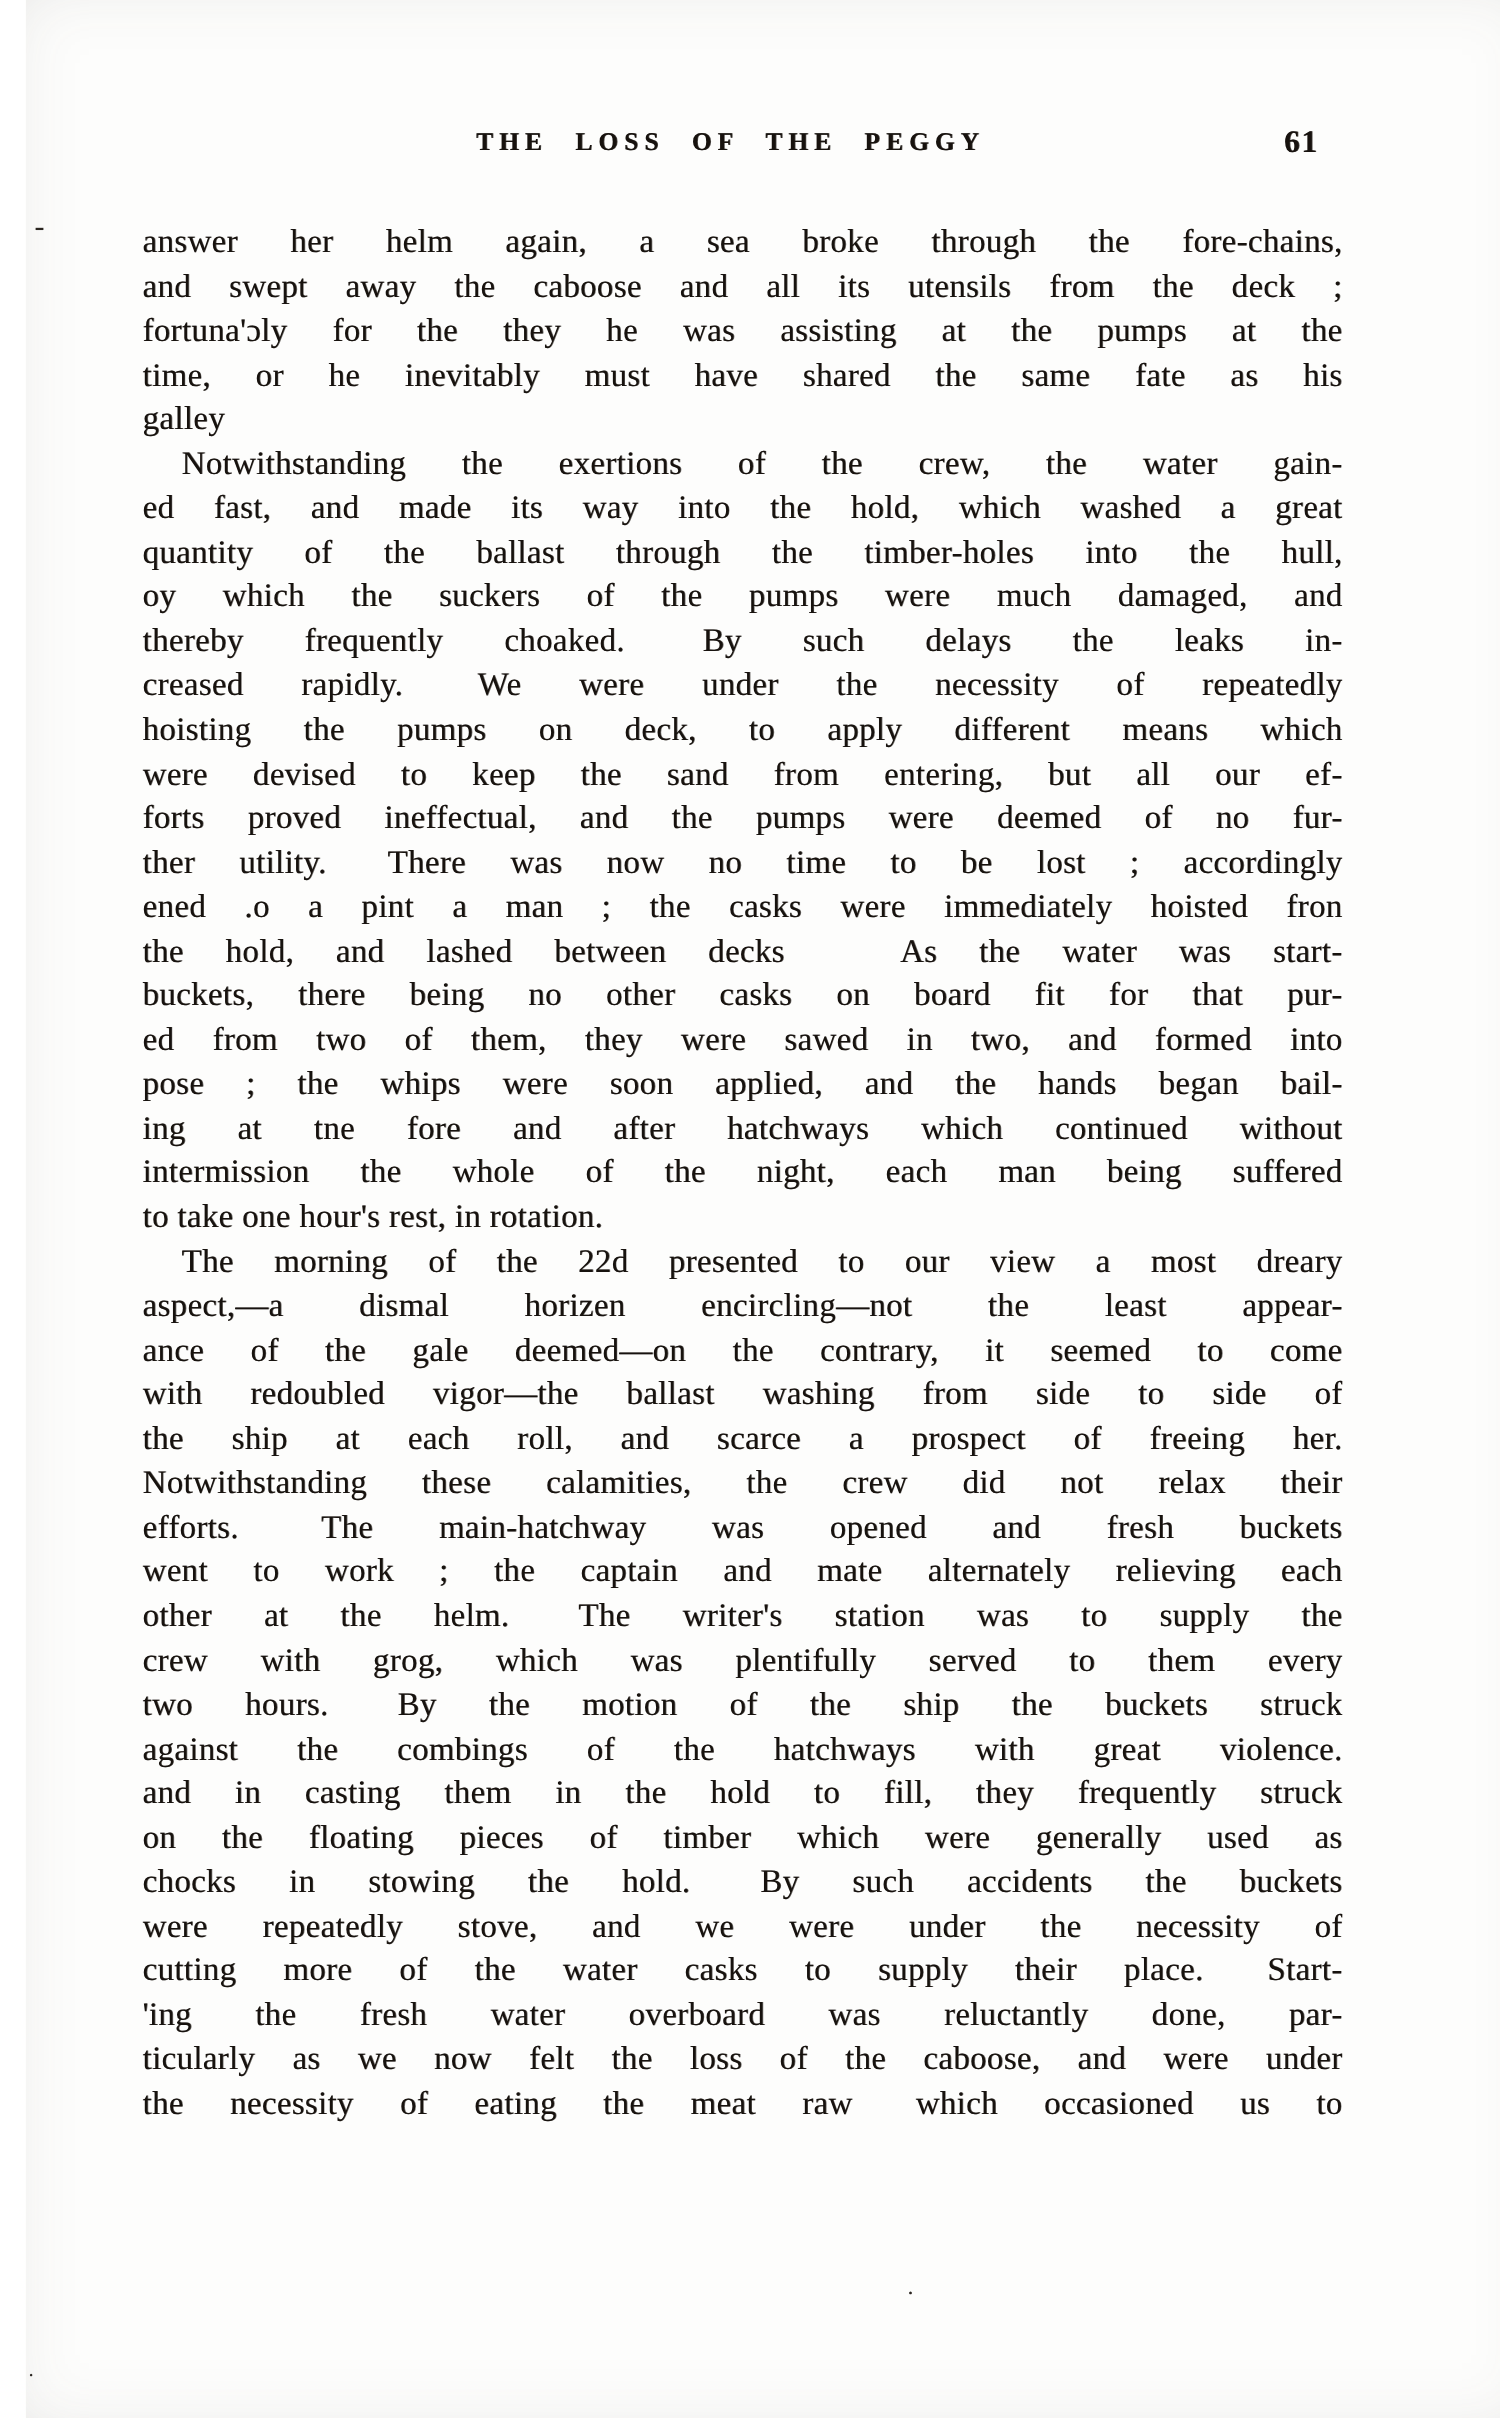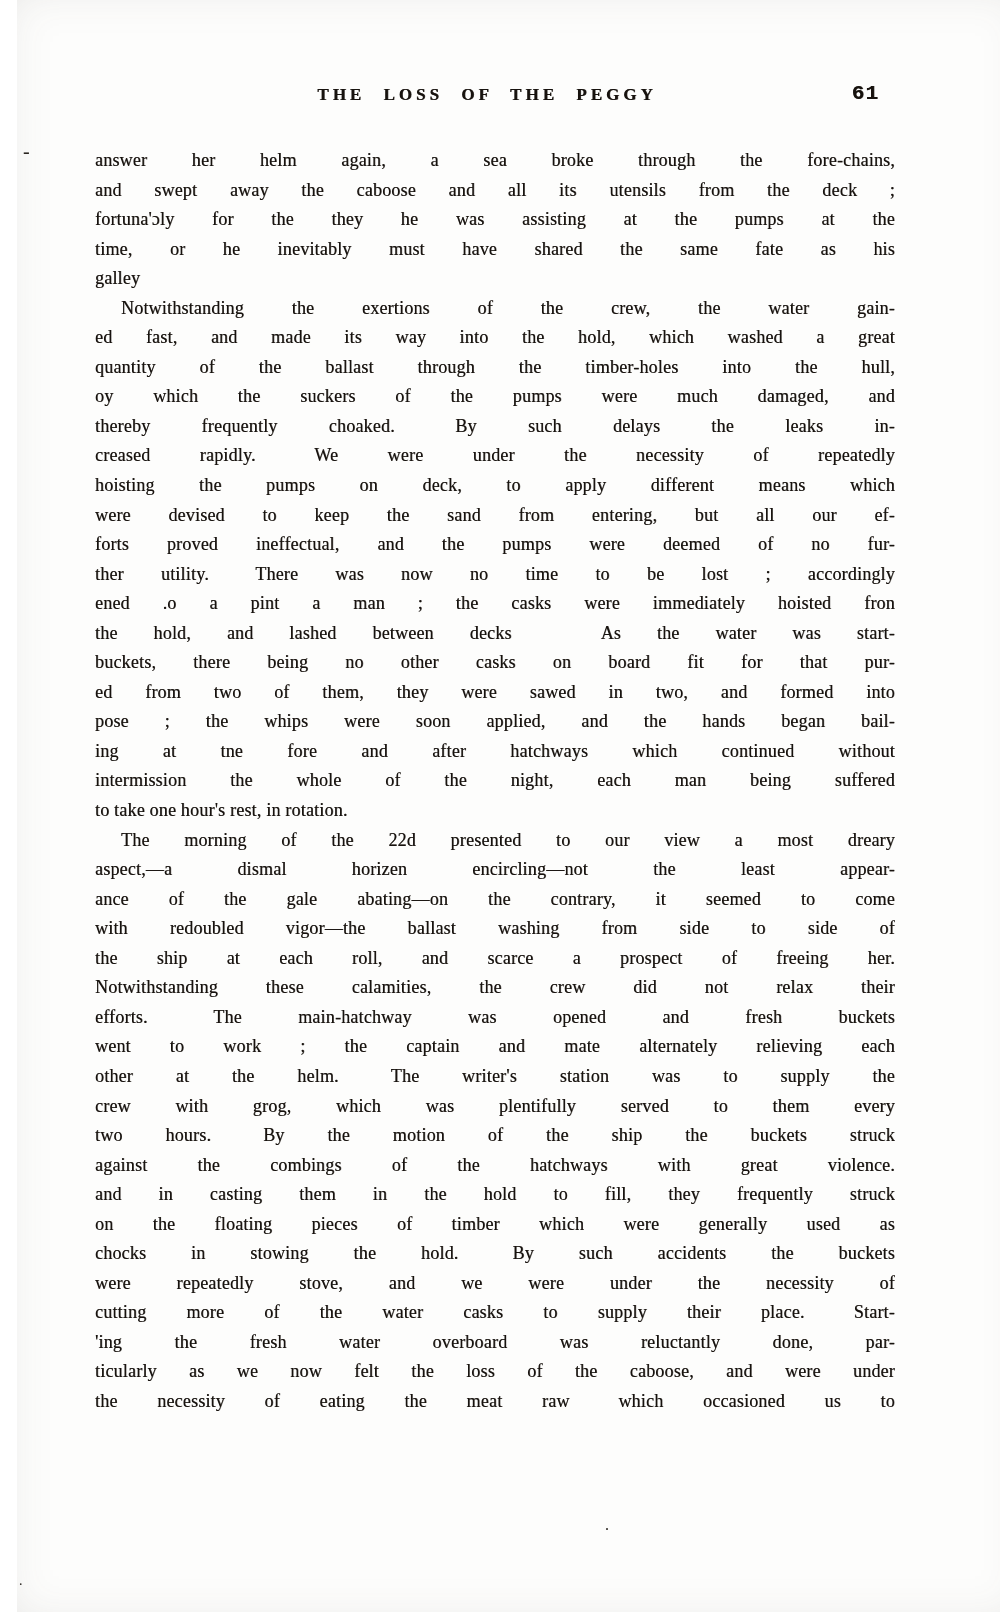--- a/index.html
+++ b/index.html
@@ -17,27 +17,26 @@
   .header-title{
     position:absolute;left:calc(50% - 30px);transform:translateX(-50%);
     font-weight:bold;font-size:17px;letter-spacing:4px;word-spacing:10px;
     white-space:nowrap;
     text-shadow:0.5px 0 0 rgba(23,18,14,0.75);
   }
   .page-number{
     position:absolute;right:138px;top:-3px;
     font-weight:bold;font-size:21px;letter-spacing:1px;
     text-shadow:0.5px 0 0 rgba(23,18,14,0.75);
-    font-family:Liberation Mono, monospace;
   }
   .page-body{position:absolute;left:78px;top:146px;width:800px;}
   .paragraph{margin:0;}
   .line{
     height:29.55px;line-height:29.55px;
-    font-size:18px;
+    font-size:22px;
     text-align:justify;text-align-last:justify;
     letter-spacing:0.2px;
     text-shadow:0.45px 0 0 rgba(23,18,14,0.6);
     overflow:hidden;
   }
   .line.indent{padding-left:26px;}
   .line.plain{text-align-last:left;}
   .artifact{position:absolute;color:#2a2520;font-size:18px;line-height:10px;}
   .artifact.dash{left:6px;top:146px;font-size:20px;}
   .artifact.middot{left:588px;top:1520px;font-size:16px;}
@@ -77,21 +76,21 @@
         <div class="line">buckets, there being no other casks on board fit for that pur-</div>
         <div class="line">ed from two of them, they were sawed in two, and formed into</div>
         <div class="line">pose ; the whips were soon applied, and the hands began bail-</div>
         <div class="line">ing at tne fore and after hatchways which continued without</div>
         <div class="line">intermission the whole of the night, each man being suffered</div>
         <div class="line plain">to take one hour's rest, in rotation.</div>
       </div>
       <div class="paragraph">
         <div class="line indent">The morning of the 22d presented to our view a most dreary</div>
         <div class="line">aspect,—a dismal horizen encircling—not the least appear-</div>
-        <div class="line">ance of the gale abating—on the contrary, it seemed to come</div>
+        <div class="line">ance of the gale deemed—on the contrary, it seemed to come</div>
         <div class="line">with redoubled vigor—the ballast washing from side to side of</div>
         <div class="line">the ship at each roll, and scarce a prospect of freeing her.</div>
         <div class="line">Notwithstanding these calamities, the crew did not relax their</div>
         <div class="line">efforts.  The main-hatchway was opened and fresh buckets</div>
         <div class="line">went to work ; the captain and mate alternately relieving each</div>
         <div class="line">other at the helm.  The writer's station was to supply the</div>
         <div class="line">crew with grog, which was plentifully served to them every</div>
         <div class="line">two hours.  By the motion of the ship the buckets struck</div>
         <div class="line">against the combings of the hatchways with great violence.</div>
         <div class="line">and in casting them in the hold to fill, they frequently struck</div>

